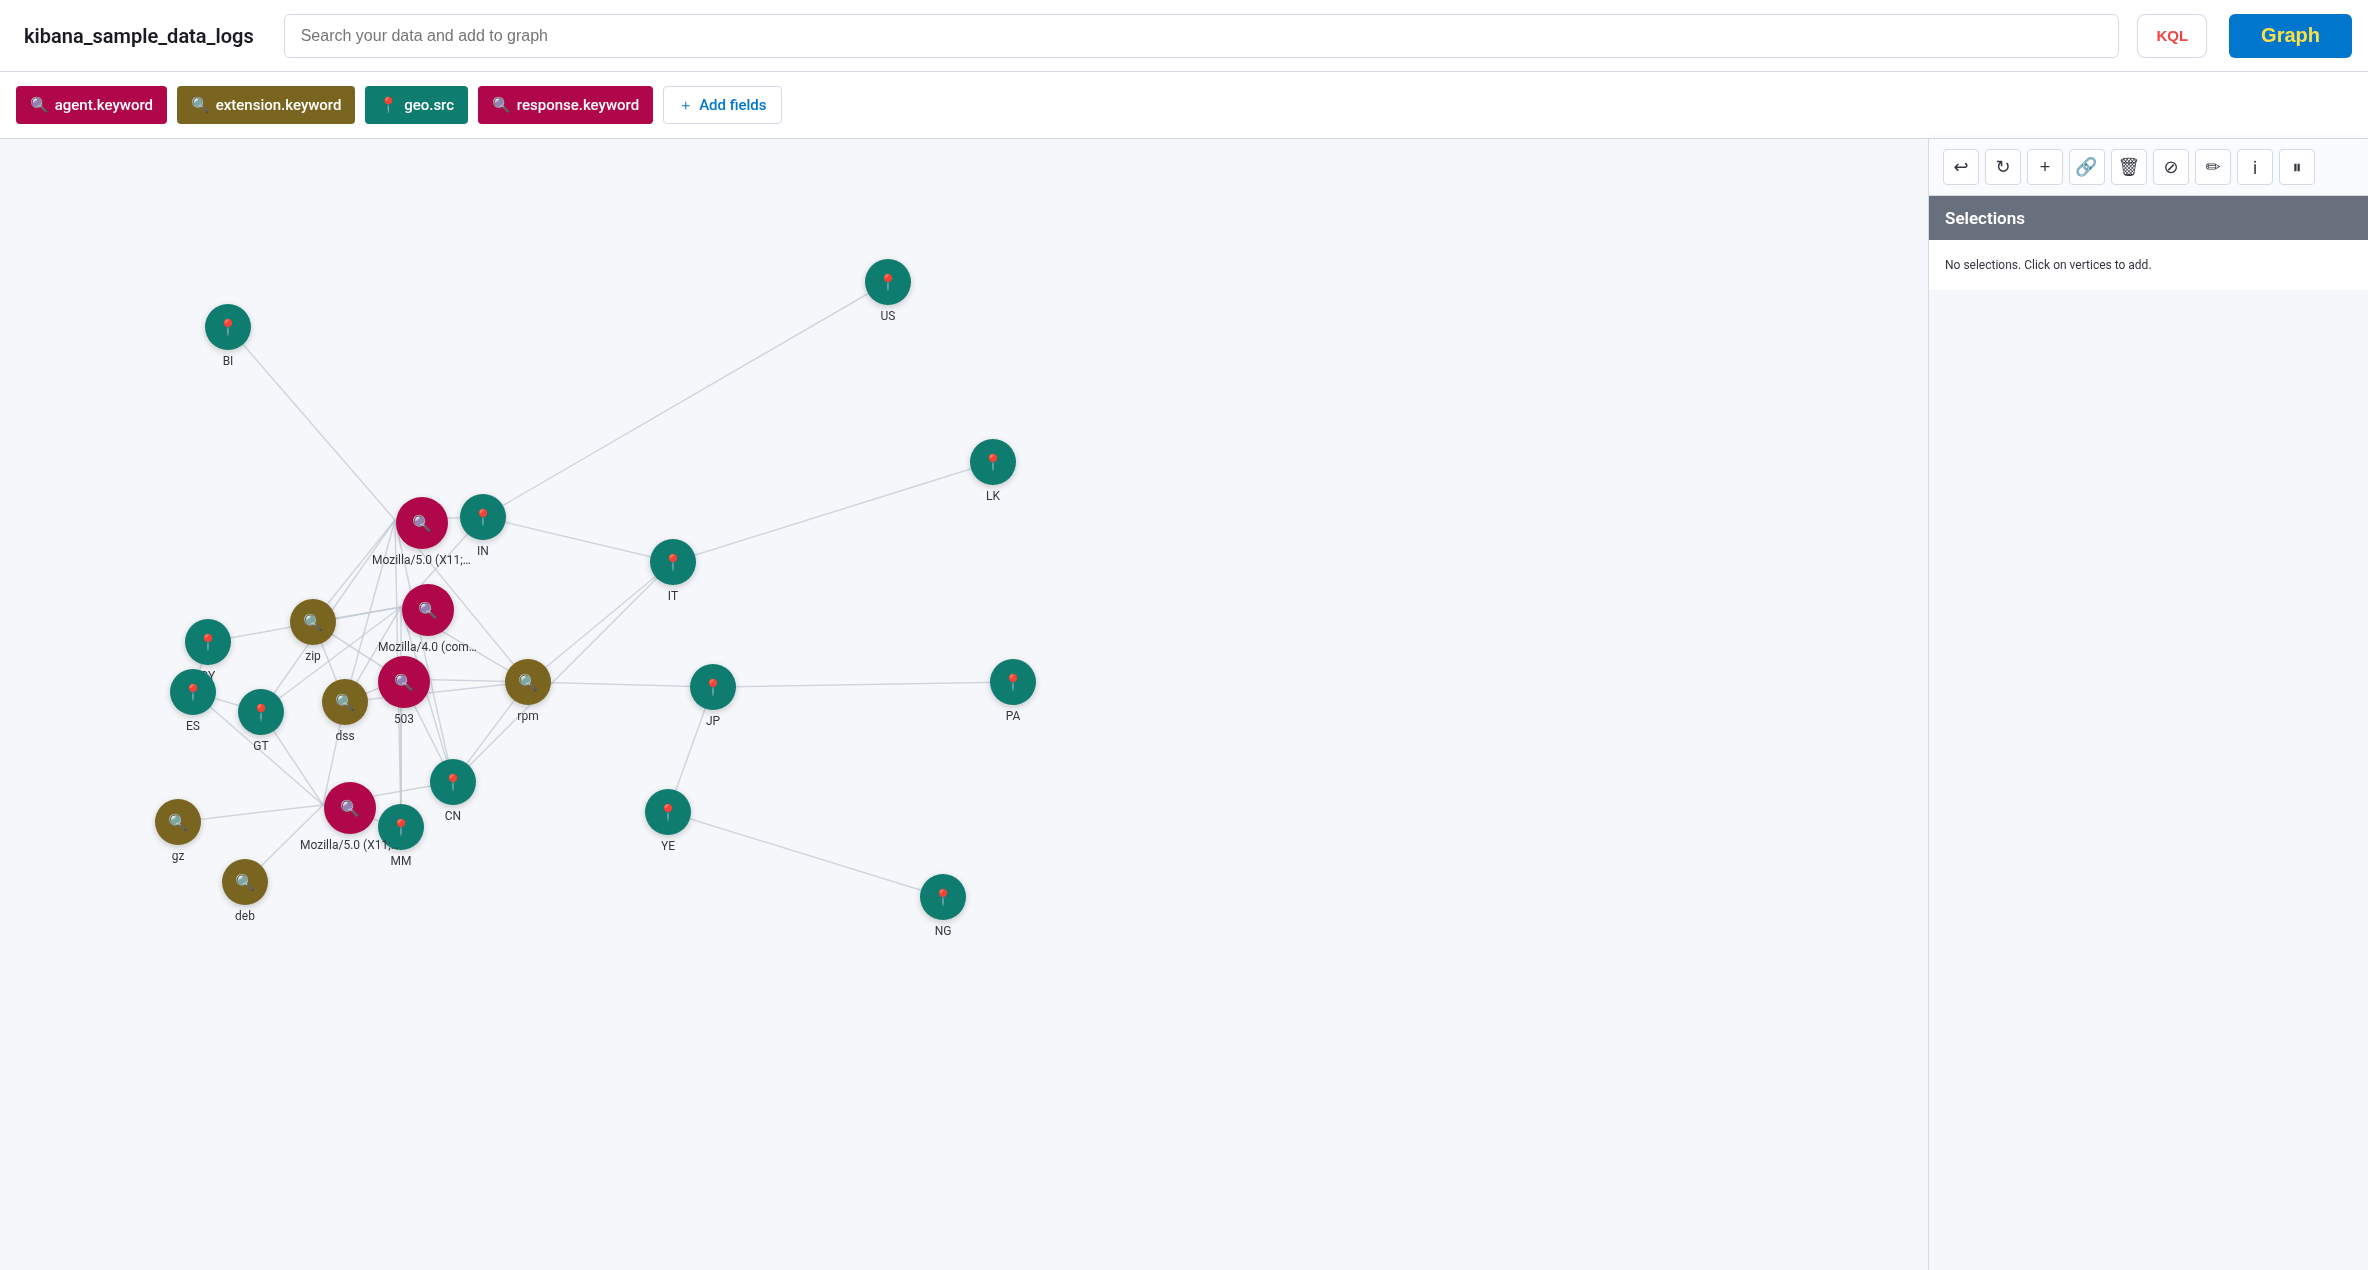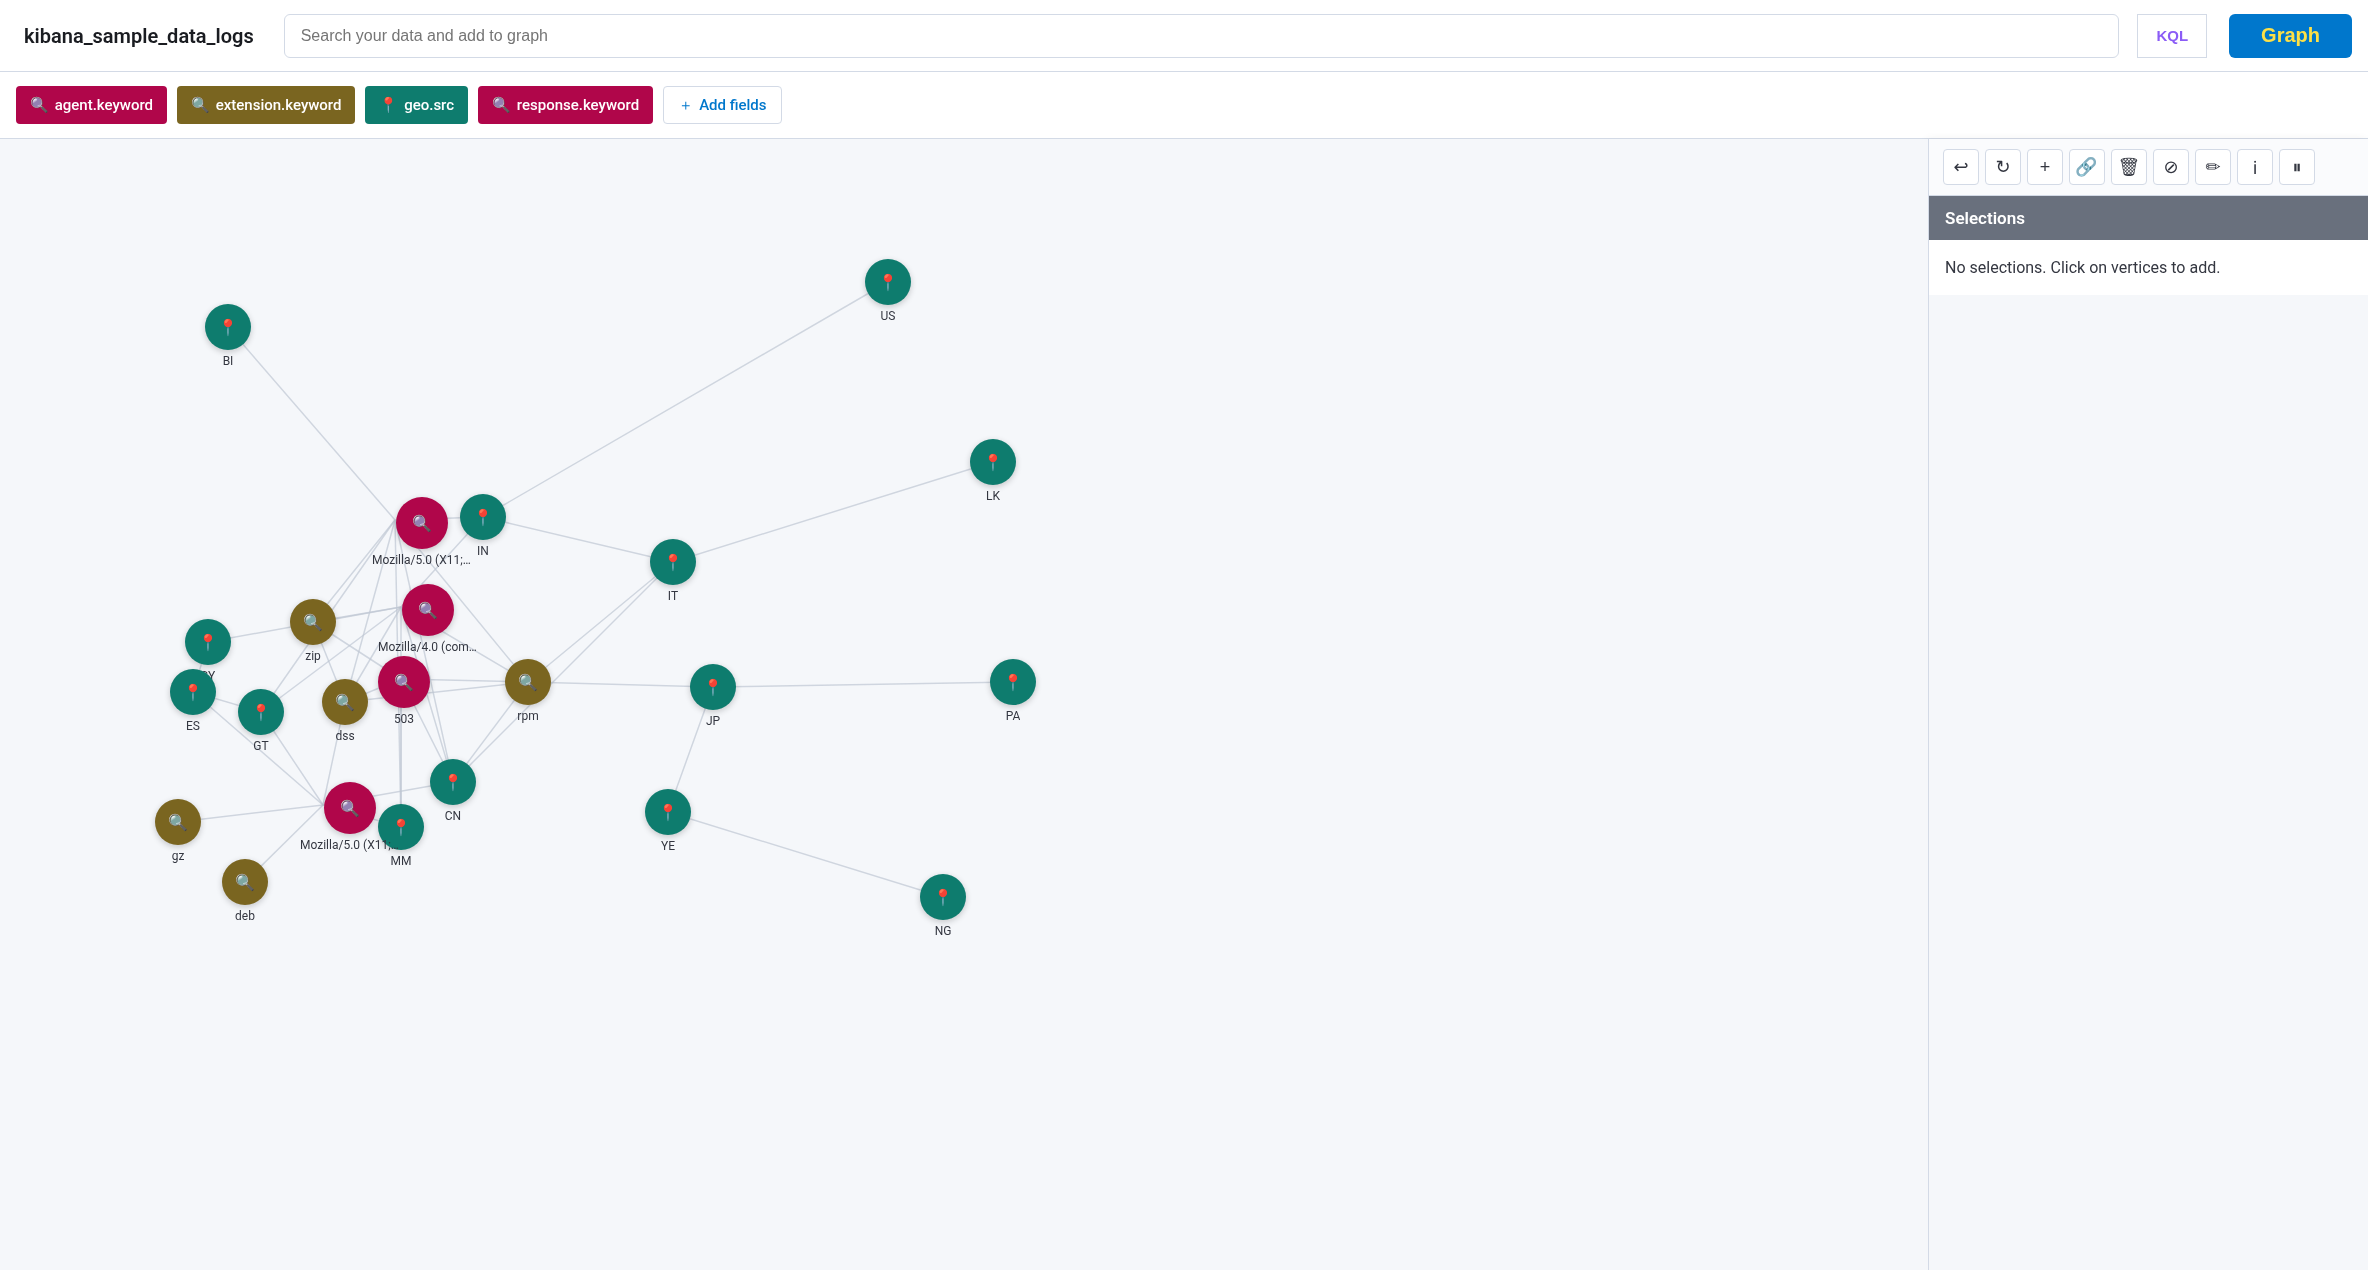--- a/index.html
+++ b/index.html
@@ -31,26 +31,26 @@
       font-size: 16px;
       color: #343741;
       outline: none;
       background: #fff;
     }
     .kql-button {
       height: 44px;
       padding: 0 18px;
       border: 1px solid #d3dae6;
       background: #fff;
-      color: #8b5cf6;
+      color: #ef4444;
       font-size: 15px;
       font-weight: 600;
       cursor: pointer;
       margin-left: 8px;
-      border-radius: 0;
+      border-radius: 8px;
     }
     .graph-button {
       height: 44px;
       padding: 0 32px;
       background: #0077cc;
       color: #fde047;
       font-size: 20px;
       font-weight: 700;
       border: none;
       border-radius: 6px;
@@ -156,21 +156,21 @@
       font-size: 15px;
       color: #343741;
     }
     .sel-btn:first-child { border-radius: 4px 0 0 4px; }
     .sel-btn:last-child { border-radius: 0 4px 4px 0; }
     .sel-btn + .sel-btn { border-left: none; }
     .sel-btn.active { background: #e0f0ff; color: #006bb4; border-color: #006bb4; z-index: 1; }
 
     .selections-info {
       padding: 18px 16px;
-      font-size: 16px;
+      font-size: 12px;
       color: #343741;
     }
 
     .selections-area {
       flex: 1;
       background: #f5f7fa;
       padding: 12px;
     }
 
     

